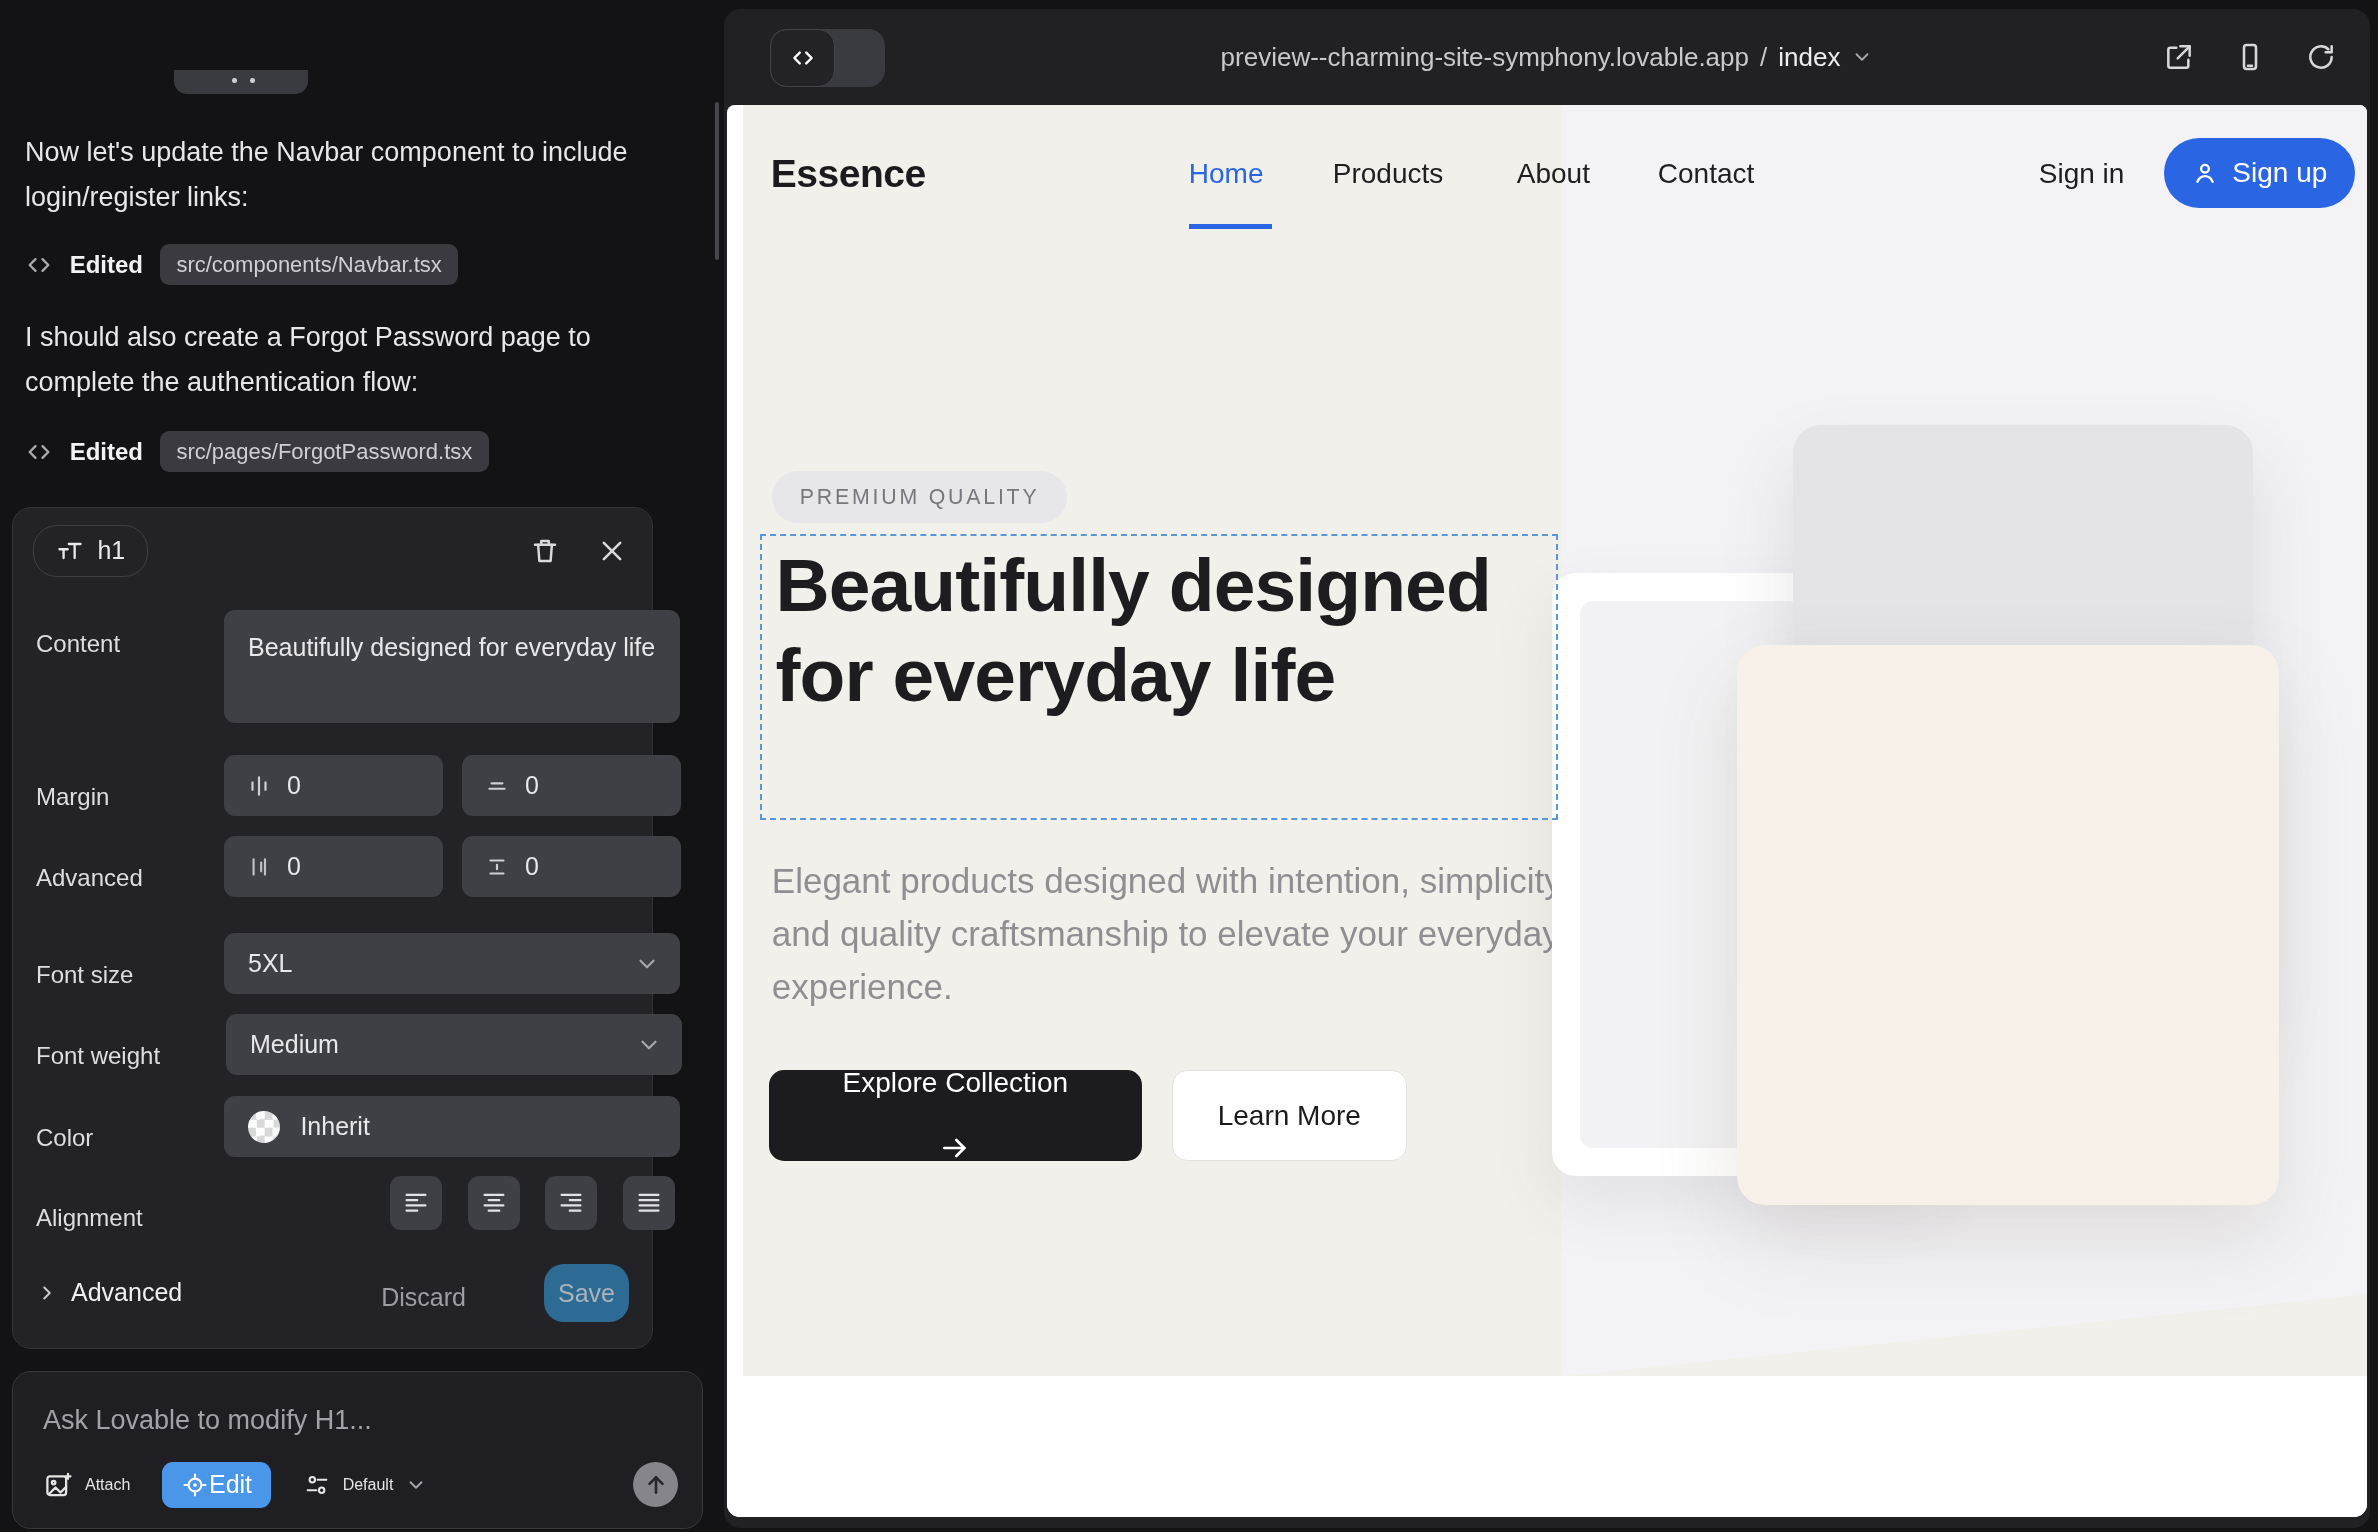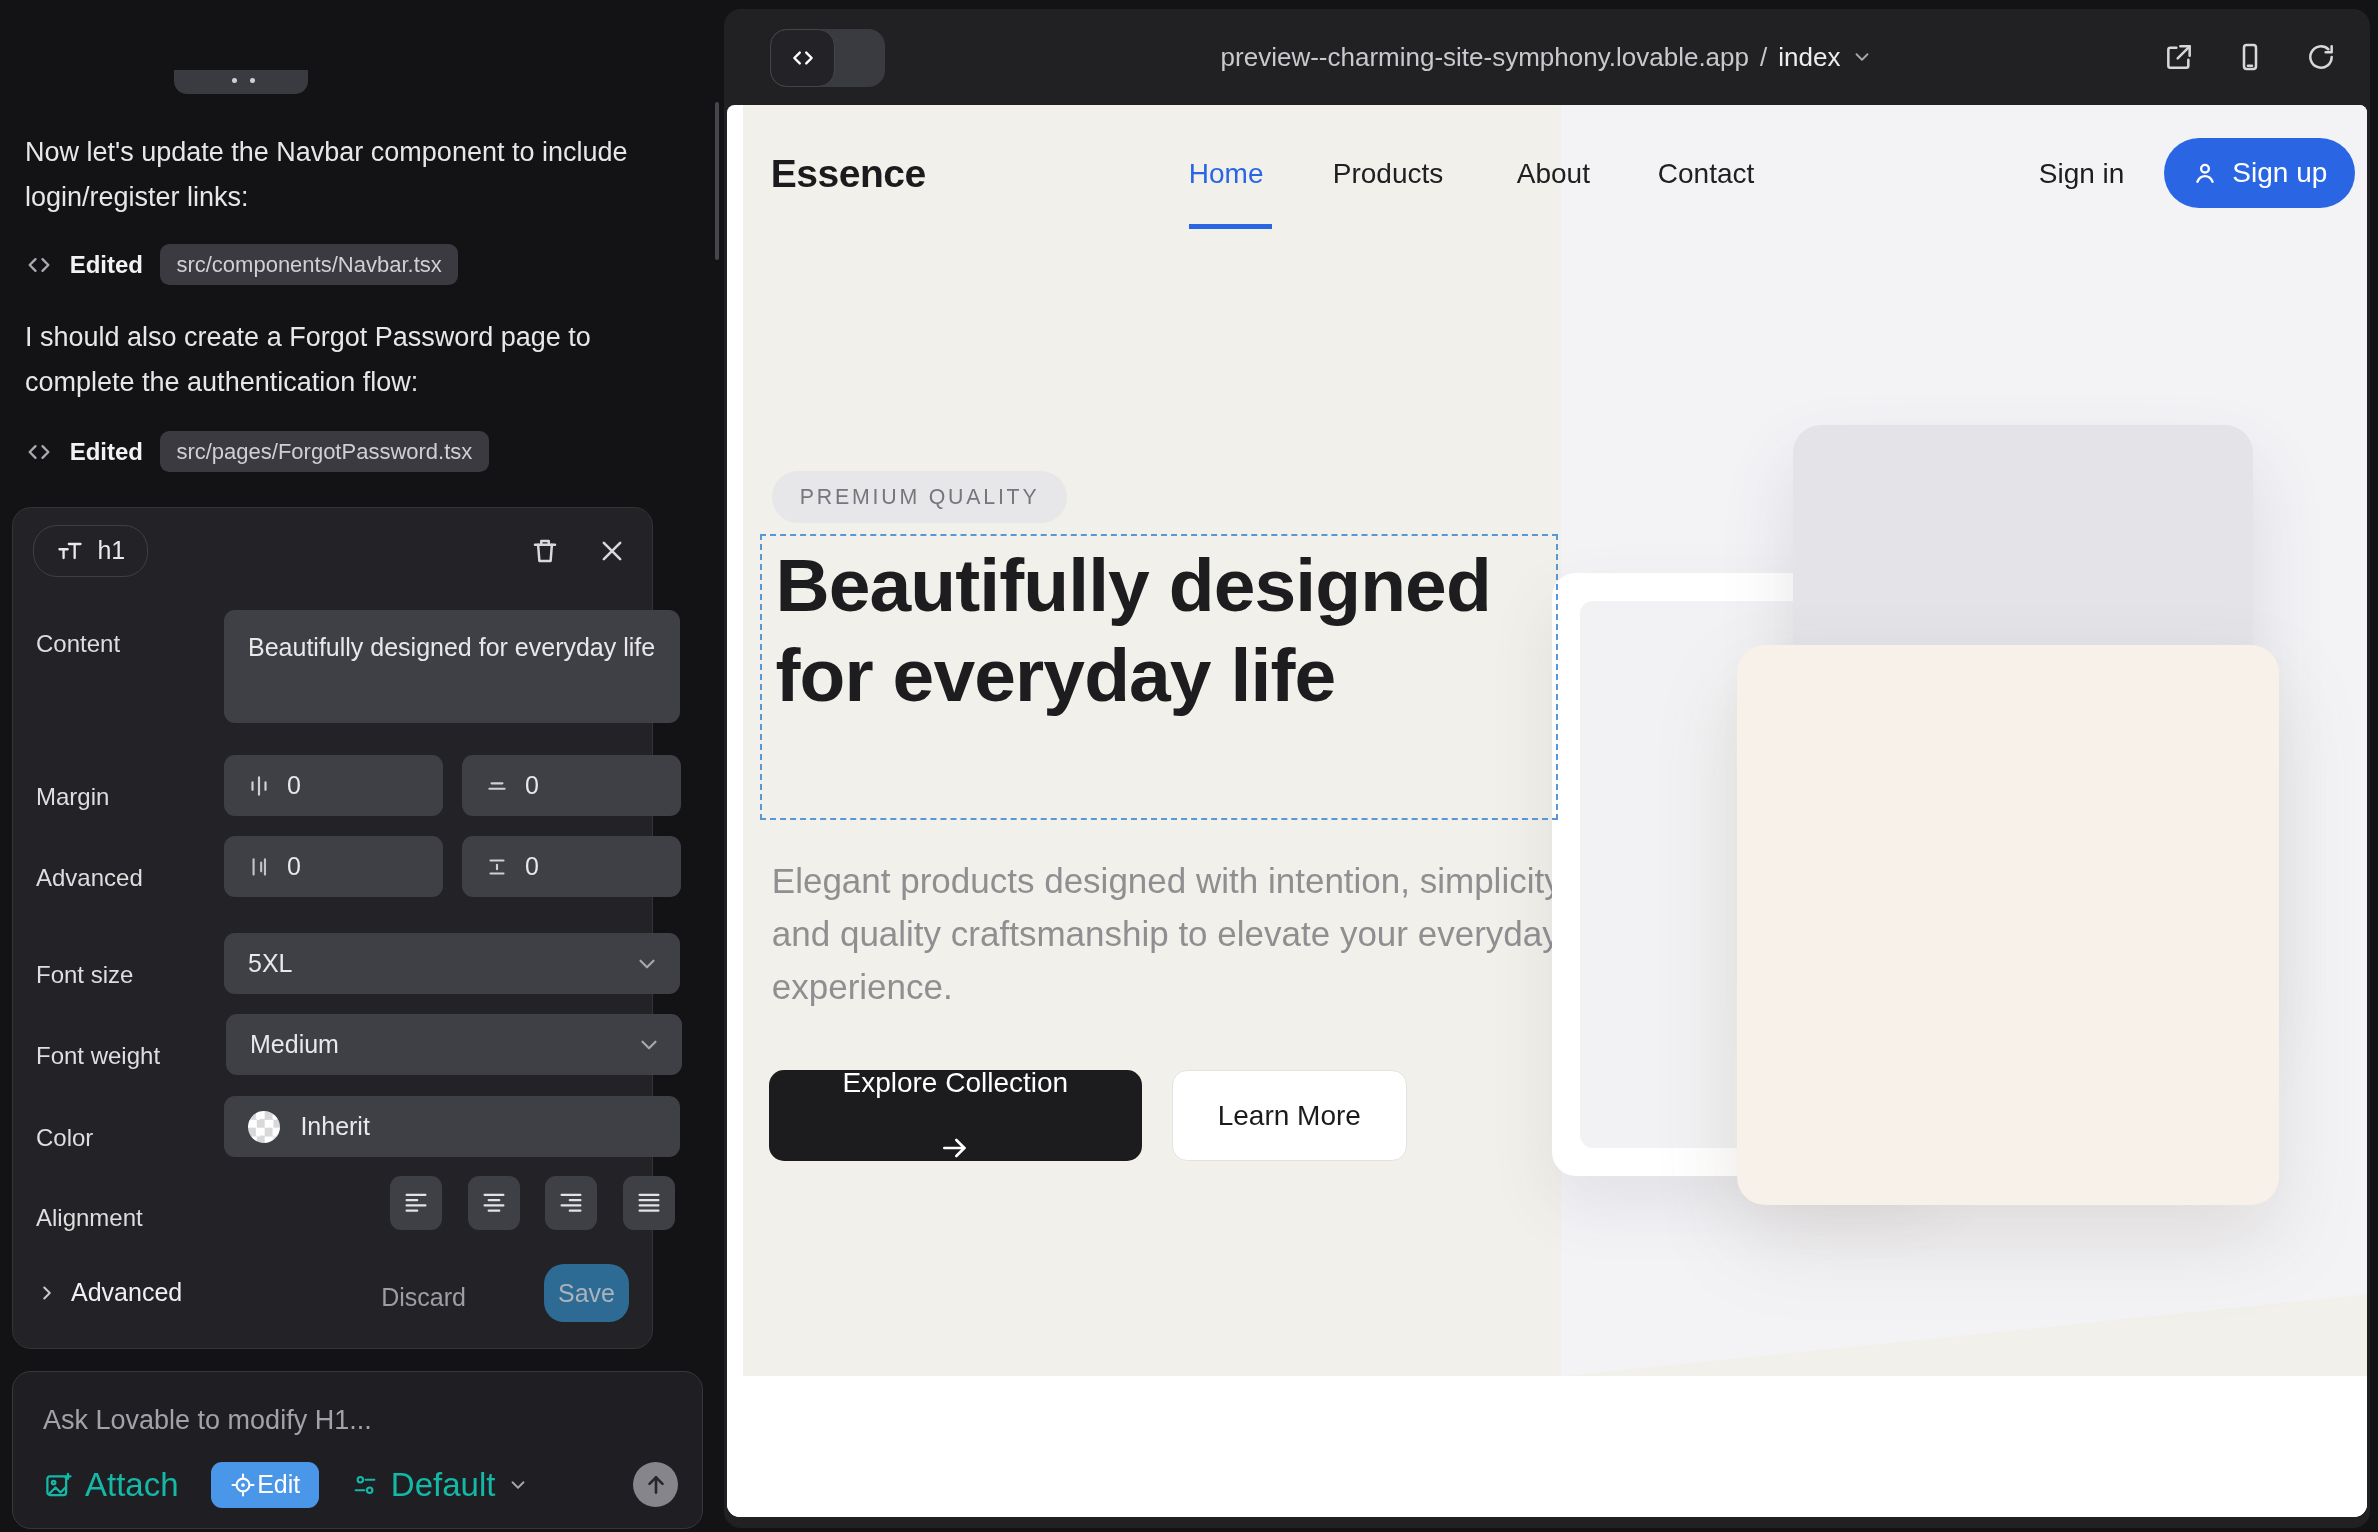--- a/index.html
+++ b/index.html
@@ -59,21 +59,21 @@
   .save-btn { position:absolute; right:23px; top:756px; width:85px; height:58px;
     background:var(--c-save,#2e6b94); border-radius:20px; display:flex; align-items:center;
     justify-content:center; font-size:25px; color:#a9b3ba; cursor:pointer; }
 
   
   .prompt { position:absolute; left:12px; top:1371px; width:691px; height:158px;
     background:#1f1f23; border:0.9px solid #37373d; border-radius:18.6px; }
   .prompt-placeholder { position:absolute; left:30px; top:33px; font-size:27px; color:#a2a2a8; }
   .prompt-row { position:absolute; left:30px; bottom:20.4px; right:24px; height:46px;
     display:flex; align-items:center; gap:32px; }
-  .prompt-item { display:flex; align-items:center; gap:12px; font-size:33px; color:#14b8a6; cursor:pointer; }
+  .prompt-item { display:flex; align-items:center; gap:12px; font-size:16px; color:#e5e5e5; cursor:pointer; }
   .edit-pill { background:var(--c-edit,#4a96e8); color:#ffffff; border-radius:11px;
     height:46px; padding:0 18.6px; display:flex; align-items:center; font-size:25px; cursor:pointer; }
   .send-btn { margin-left:auto; width:45px; height:45px; border-radius:50%; background:#85858b;
     color:#26262a; display:flex; align-items:center; justify-content:center; cursor:pointer; }
 
   
   .browser { position:absolute; left:724px; top:9.3px; width:1646px; height:1519px;
     background:#212124; border-radius:16.7px; }
   .chrome { position:absolute; left:0; top:0; right:0; height:96px; }
   .code-toggle { position:absolute; left:46px; top:19.5px; width:115px; height:58px;

